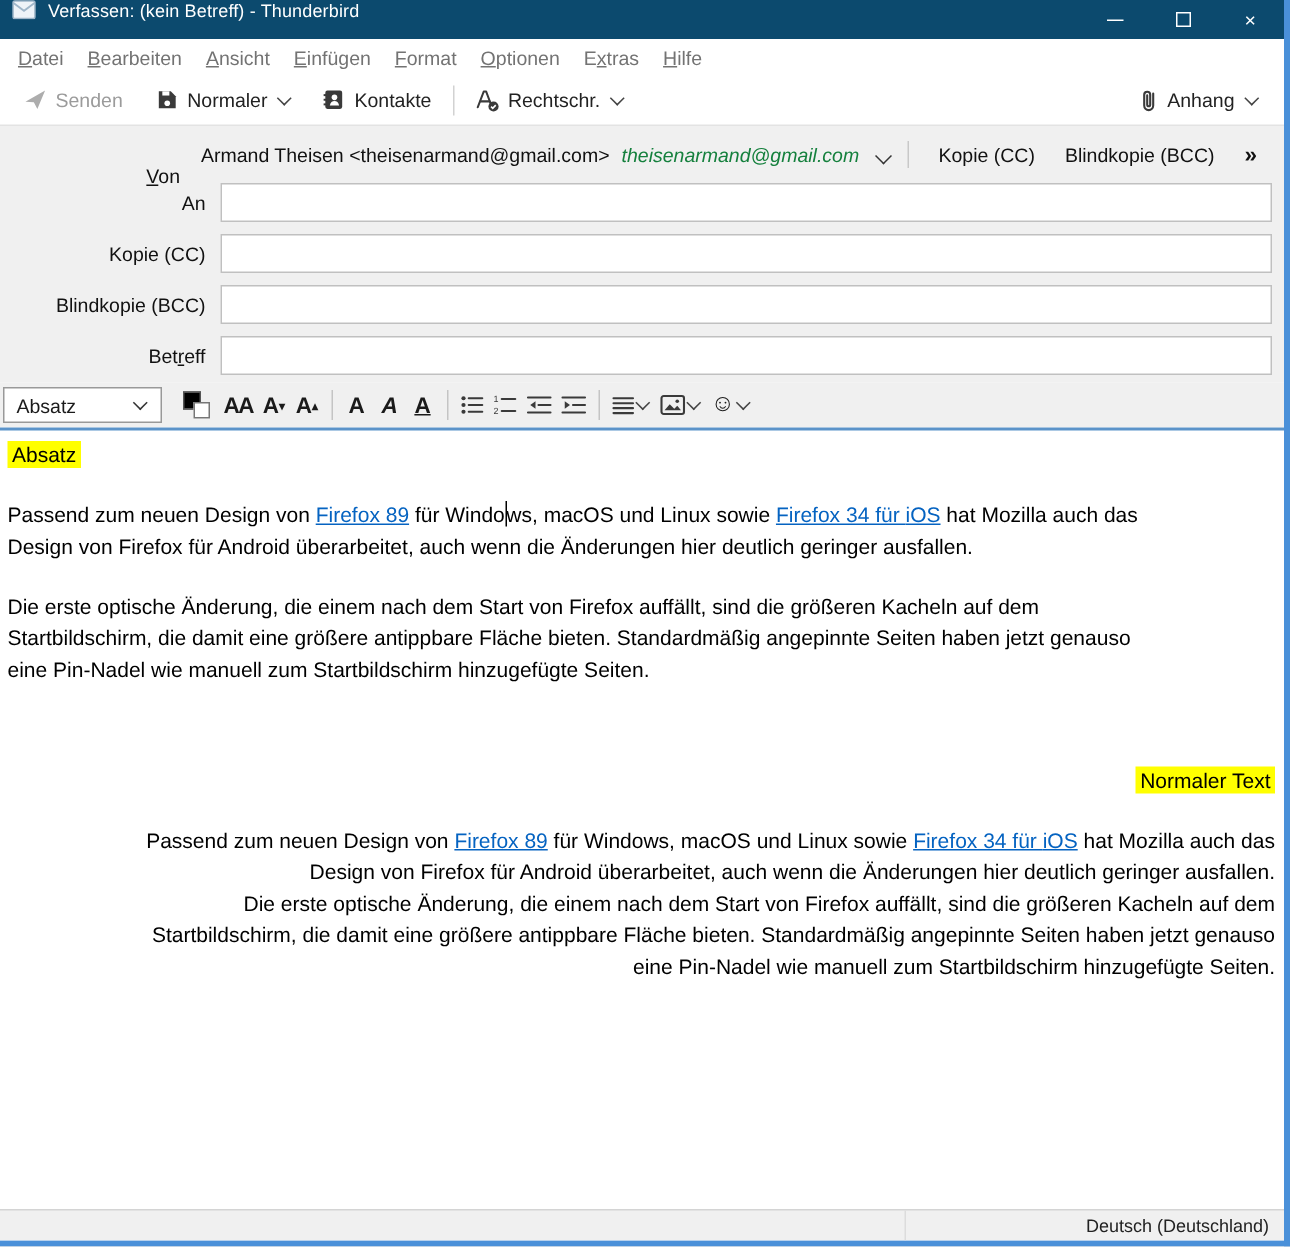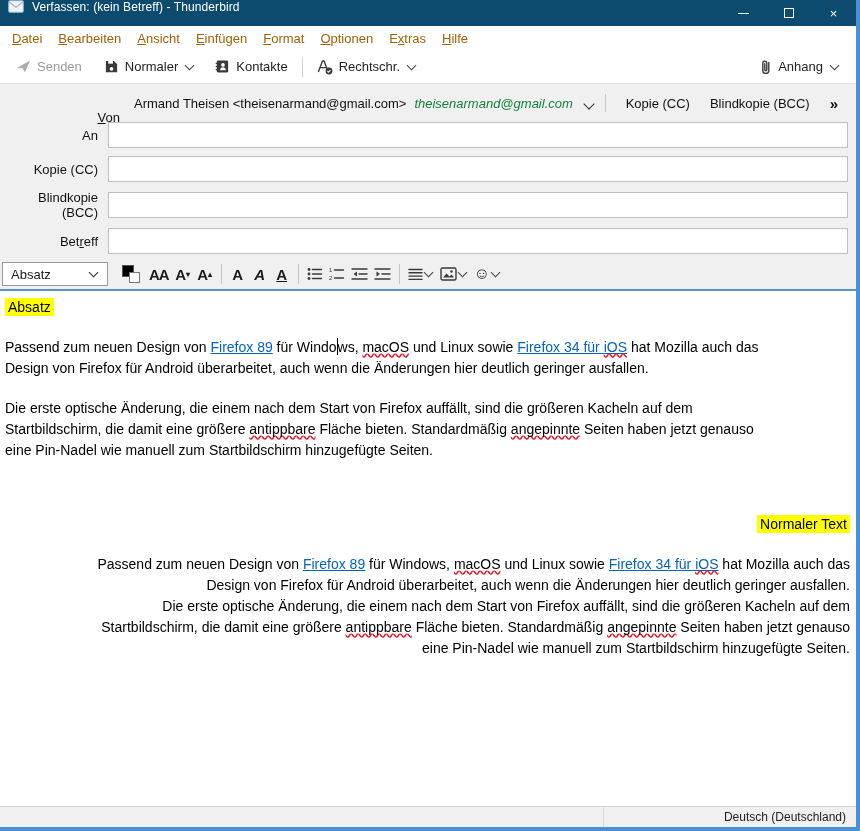--- a/index.html
+++ b/index.html
@@ -12,21 +12,21 @@
   }
   
   .titlebar { height:26px; background:#0c4a6e; color:#fff; display:flex; flex:none; }
   .titlebar .app-icon { width:16px; height:13px; margin:0 8px 0 8px; }
   .titlebar .title { font-size:12px; letter-spacing:.1px; }
   .win-controls { margin-left:auto; display:flex; height:100%; }
   .win-btn { width:45px; height:100%; display:flex; align-items:center; justify-content:center; color:#fff; font-size:13px; }
   .maxi { width:10px; height:10px; border:1px solid #fff; display:inline-block; }
   .mini { width:11px; height:1px; background:#fff; display:inline-block; }
   
-  .menubar { height:24px; background:#fff; display:flex; align-items:center; padding-left:4px; flex:none; font-size:13px; color:#a16207; }
+  .menubar { height:24px; background:#fff; display:flex; align-items:center; padding-left:4px; flex:none; font-size:13px; color:#737373; }
   .menu-item { padding:3px 8px; }
   .accel { text-decoration:underline; }
   
   .toolbar { height:34px; background:#fff; display:flex; align-items:center; padding:0 8px; flex:none; font-size:13px; color:#222; border-bottom:1px solid #e3e3e3; }
   .tbtn { display:flex; align-items:center; gap:6px; padding:5px 8px; border-radius:2px; }
   .tbtn.disabled { color:#9b9b9b; }
   .tbtn svg { display:block; }
   .chev { width:7px; height:7px; border-right:1.4px solid #444; border-bottom:1.4px solid #444; transform:rotate(45deg); display:inline-block; margin:-3px 2px 0 2px; }
   .tb-sep { width:1px; height:20px; background:#d2d2d2; margin:0 6px; }
   .spacer { flex:1; }
@@ -35,21 +35,21 @@
   .von-row { height:38px; display:flex; align-items:center; font-size:13px; color:#111; }
   .von-label { width:120px; text-align:right; flex:none;margin-top:28px; }
   .von-name { margin-left:14px; }
   .von-secondary { color:#15803d; font-style:italic; margin-left:8px; }
   .von-chevron { margin-left:auto; }
   .von-chevron .chev{ border-color:#333; width:8px; height:8px; }
   .von-sep { width:1px; height:18px; background:#c8c8c8; margin:0 10px; }
   .von-btn { padding:4px 10px; color:#111; }
   .von-more { font-weight:700; font-size:15px; padding:2px 10px; margin-right:8px; }
   .addr-row { display:flex; align-items:center; margin-bottom:8px; font-size:13px; color:#111; }
-  .addr-label { width:108px; text-align:right; flex:none; padding-right:10px; }
+  .addr-label { width:147px; text-align:right; flex:none; padding-right:10px; }
   .addr-input { flex:1; height:26px; border:1px solid #c0c0c0; background:#fff; margin-right:8px; font:13px "Liberation Sans",sans-serif; padding:0 6px; outline:none; }
   
   .formatbar { height:30px; background:#f0f0f0; display:flex; align-items:center; padding:0 2px; flex:none; color:#1a1a1a; }
   .fselect { height:24px; background:#fff; border:1px solid #999; display:flex; align-items:center; font-size:13px; padding:0 8px; margin-right:10px; }
   .fselect .sel-text { flex:1; }
   .fselect .chev { border-color:#333; }
   .fsel-para { width:106px; }
   .fsel-font { width:180px; }
   .fbtn { display:flex; align-items:center; justify-content:center; min-width:22px; height:24px; padding:0 3px; font-size:15px; }
   .f-sep { width:1px; height:20px; background:#c4c4c4; margin:0 5px; }
@@ -62,21 +62,21 @@
   .sizeAA { font-weight:700; letter-spacing:-1px; }
   .size-mod { font-weight:700; }
   .size-mod sup { font-size:8px; }
   
   .editor { flex:1; background:#fff; border-top:2px solid #5b93c9; padding:6px 6px 0 5px; overflow:hidden; font-size:14px; line-height:21px; color:#000; }
   .tline { white-space:pre; }
   .para.gap { margin-top:19px; }
   .section + .section { margin-top:53px;text-align:right; }
   .highlight { background:#ffff00; padding:1px 3px; }
   a.link { color:#0563c1; text-decoration:underline; cursor:pointer; }
-  .misspell { text-decoration:underline; text-decoration-style:wavy; text-decoration-color:#e81224; text-decoration-skip-ink:none; }
+  .misspell { text-decoration-style:wavy; text-decoration-color:#e81224; text-decoration-skip-ink:none; }
   a.link .misspell { color:#0563c1; }
   .caret { display:inline-block; width:1px; height:17px; background:#000; vertical-align:-3px; }
   
   .statusbar { height:21px; background:#f0f0f0; border-top:1px solid #d4d4d4; display:flex; align-items:center; font-size:12px; color:#222; flex:none; }
   .status-sep { width:1px; height:100%; background:#dcdcdc; margin-left:auto; }
   .status-lang { padding:0 10px 0 120px; }
   svg .s { stroke:#3a3a3a; fill:none; stroke-width:1.4; stroke-linecap:round; stroke-linejoin:round; }
   svg .f { fill:#3a3a3a; }
 </style>
 </head>

